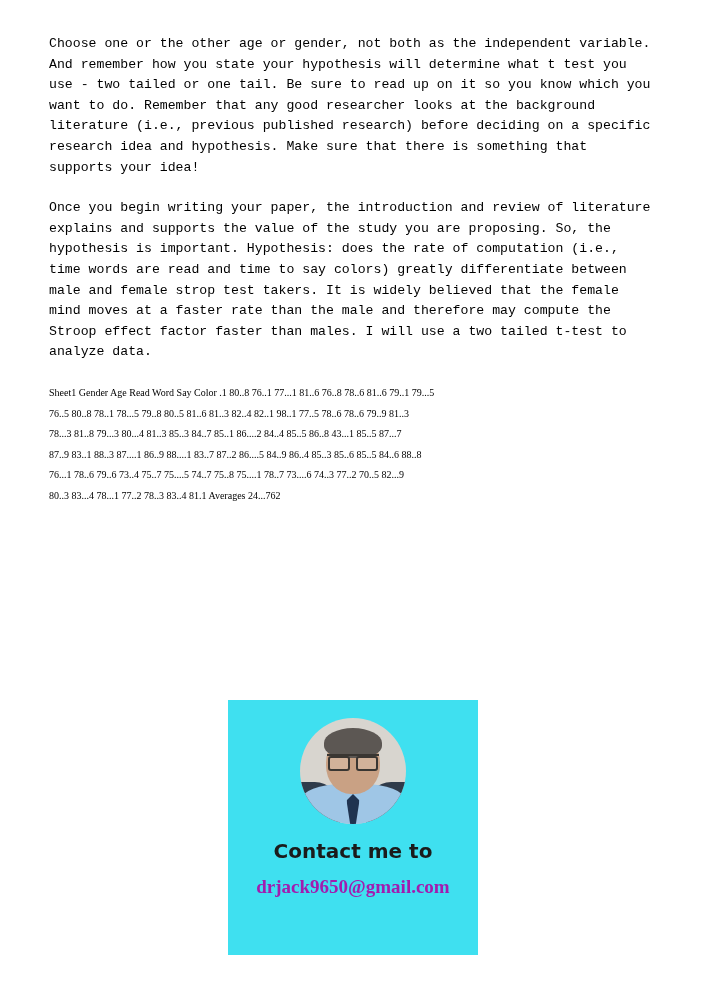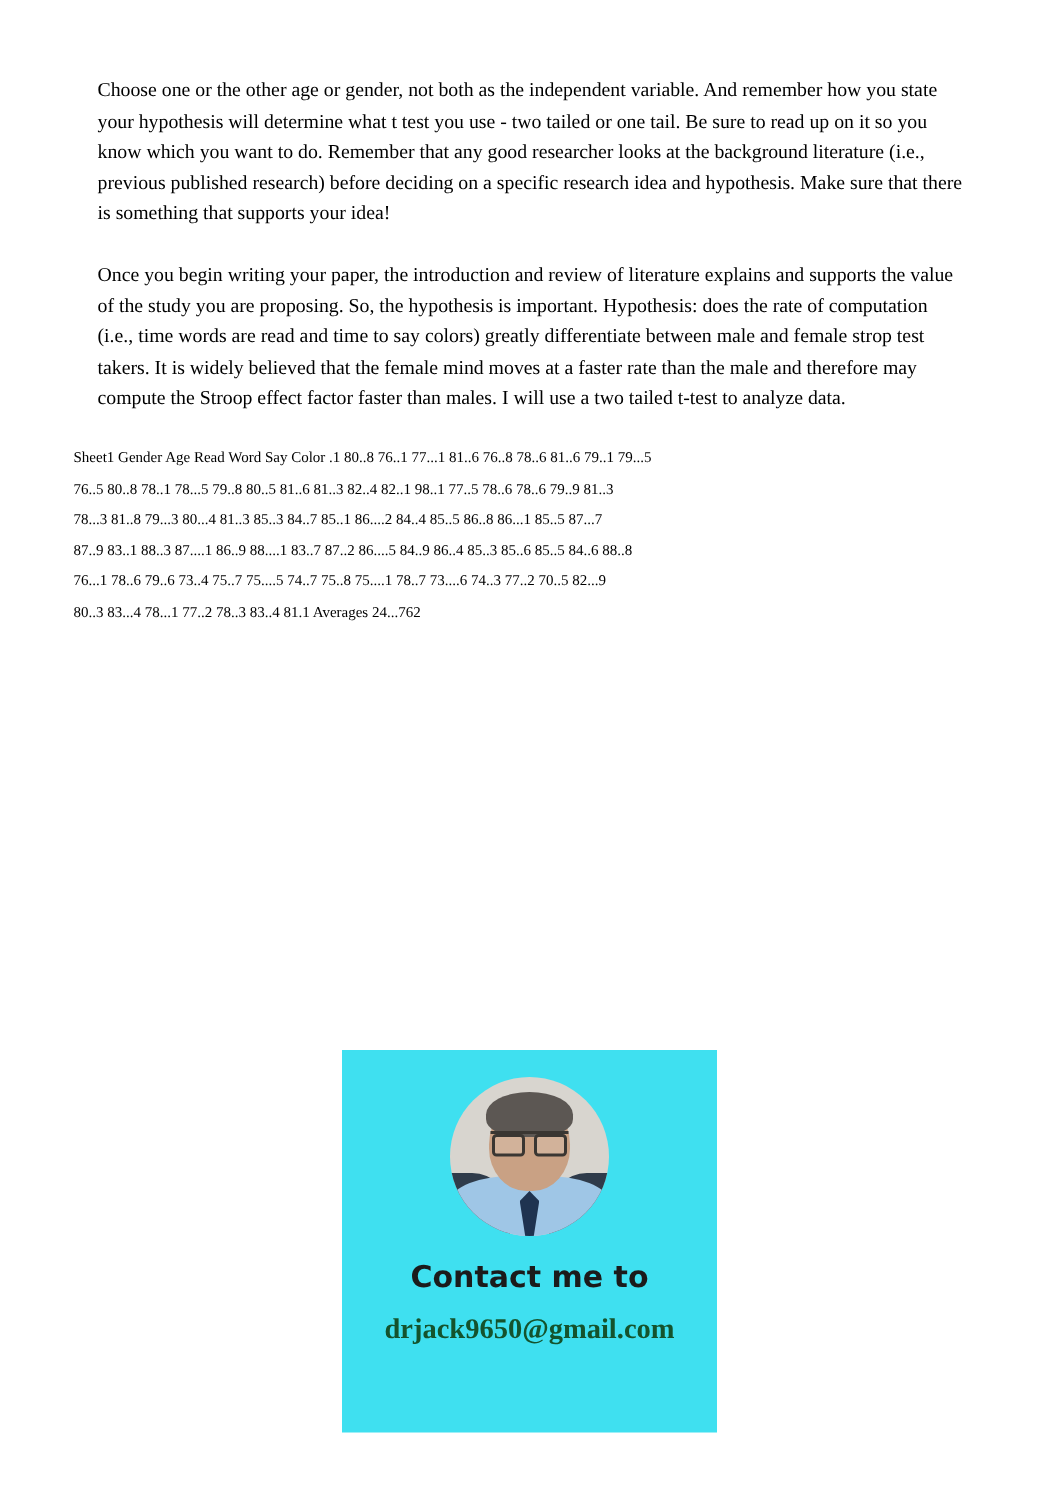--- a/index.html
+++ b/index.html
@@ -21,21 +21,22 @@
     box-sizing: border-box;
     padding: 34px 50px 0 49px;
   }
   .para {
     font-size: 13.2px;
     line-height: 20.6px;
     margin: 0 0 20px 0;
     text-align: left;
   }
   .para p {
-    margin: 16px;
+    margin: 0;
+    font-family: Liberation Mono, monospace;
   }
   .data-block {
     font-size: 10px;
     line-height: 20.6px;
     margin: 0;
   }
   .data-block .row {
     white-space: pre-wrap;
   }
   .promo-wrap {
@@ -142,42 +143,42 @@
     font-size: 20px;
     color: #1b1b1b;
     line-height: 26px;
     text-align: center;
   }
   .promo-line.first { margin-top: 14px; }
   .promo-email {
     font-family: "Liberation Serif", serif;
     font-weight: bold;
     font-size: 19px;
-    color: #14532d;
+    color: #a21caf;
     margin-top: 12px;
     text-align: center;
   }
 </style>
 </head>
 <body>
 
 <div class="page">
 
   <div class="para">
     <p>Choose one or the other age or gender, not both as the independent variable. And remember how you state your hypothesis will determine what t test you use - two tailed or one tail. Be sure to read up on it so you know which you want to do. Remember that any good researcher looks at the background literature (i.e., previous published research) before deciding on a specific research idea and hypothesis. Make sure that there is something that supports your idea!</p>
   </div>
 
   <div class="para">
     <p>Once you begin writing your paper, the introduction and review of literature explains and supports the value of the study you are proposing. So, the hypothesis is important. Hypothesis: does the rate of computation (i.e., time words are read and time to say colors) greatly differentiate between male and female strop test takers. It is widely believed that the female mind moves at a faster rate than the male and therefore may compute the Stroop effect factor faster than males. I will use a two tailed t-test to analyze data.</p>
   </div>
 
   <div class="data-block">
     <div class="row">Sheet1 Gender Age Read Word Say Color .1 80..8 76..1 77...1 81..6 76..8 78..6 81..6 79..1 79...5</div>
     <div class="row">76..5 80..8 78..1 78...5 79..8 80..5 81..6 81..3 82..4 82..1 98..1 77..5 78..6 78..6 79..9 81..3</div>
-    <div class="row">78...3 81..8 79...3 80...4 81..3 85..3 84..7 85..1 86....2 84..4 85..5 86..8 86...1 85..5 87...7</div>
+    <div class="row">78...3 81..8 79...3 80...4 81..3 85..3 84..7 85..1 86....2 84..4 85..5 86..8 43...1 85..5 87...7</div>
     <div class="row">87..9 83..1 88..3 87....1 86..9 88....1 83..7 87..2 86....5 84..9 86..4 85..3 85..6 85..5 84..6 88..8</div>
     <div class="row">76...1 78..6 79..6 73..4 75..7 75....5 74..7 75..8 75....1 78..7 73....6 74..3 77..2 70..5 82...9</div>
     <div class="row">80..3 83...4 78...1 77..2 78..3 83..4 81.1 Averages 24...762</div>
   </div>
 
   <div class="promo-wrap">
     <div class="promo">
       <div class="avatar">
         <div class="jacket-l"></div>
         <div class="jacket-r"></div>

